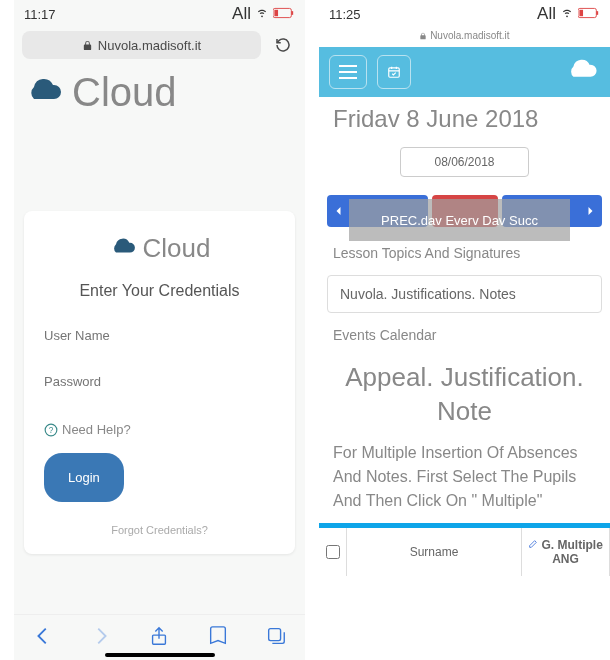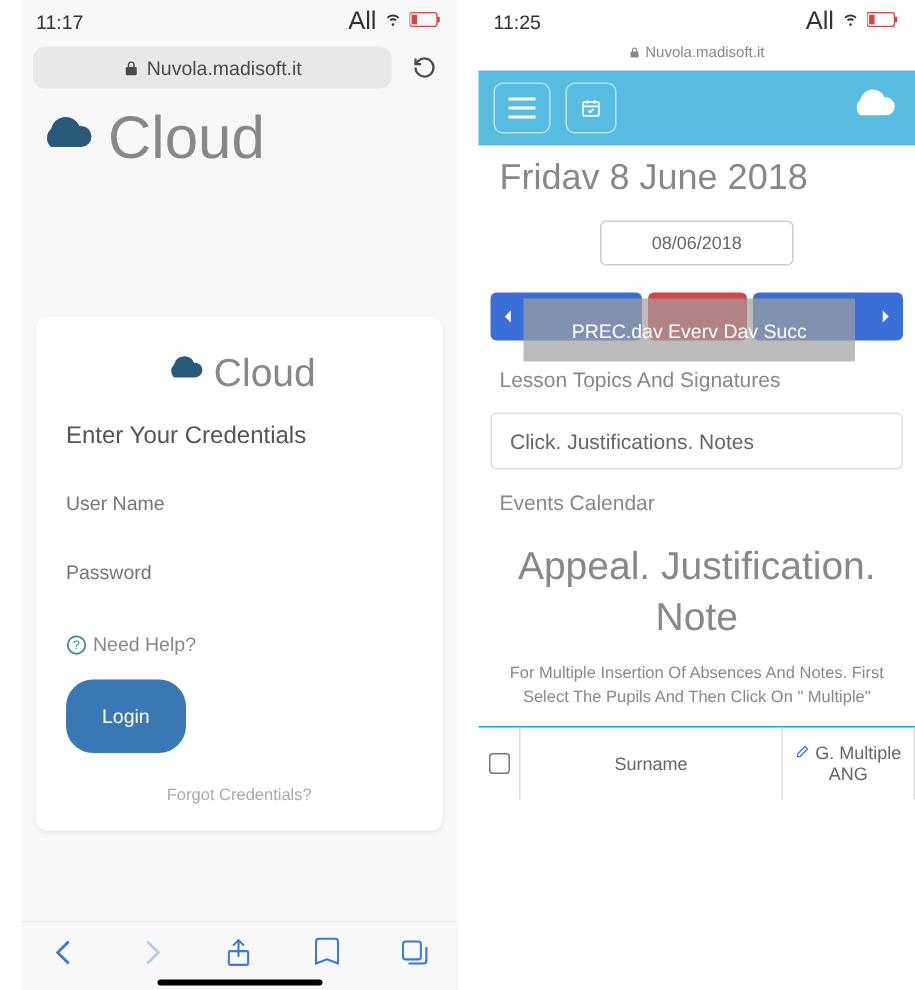--- a/index.html
+++ b/index.html
@@ -22,21 +22,21 @@
 
 .cloud-header { display: flex; align-items: center; gap: 8px; padding: 8px 10px 6px 10px; }
 .cloud-header .big-cloud svg { width: 40px; height: 30px; }
 .cloud-header .big-title { font-size: 40px; color: #888; font-weight: 400; overflow: hidden; }
 
 
 .login-card { margin: 90px 10px 0 10px; background: #fff; border-radius: 8px; box-shadow: 0 1px 3px rgba(0,0,0,0.08); padding: 22px 20px 18px 20px; }
 .login-logo { display: flex; align-items: center; justify-content: center; gap: 6px; margin-bottom: 18px; }
 .login-logo svg { width: 28px; height: 20px; }
 .login-logo .title { font-size: 26px; color: #888; }
-.login-sub { font-size: 16px; color: #555; margin-bottom: 20px; }
+.login-sub { text-align: center; font-size: 16px; color: #555; margin-bottom: 20px; }
 .login-input { width: 100%; border: none; border-bottom: 1px solid transparent; padding: 8px 0; font-size: 13px; color: #aaa; margin-bottom: 14px; background: transparent; }
 .help-link { display: flex; align-items: center; gap: 4px; font-size: 13px; color: #888; margin: 10px 0 16px 0; }
 .help-link svg { width: 14px; height: 14px; }
 .login-btn { background: #3a78b5; color: #fff; border: none; border-radius: 18px; padding: 17px 24px; font-size: 13px; }
 .forgot { text-align: center; font-size: 11px; color: #aaa; margin-top: 22px; }
 
 
 .bottom-bar { position: absolute; bottom: 0; left: 0; right: 0; height: 46px; background: #f7f8f7; display: flex; align-items: center; justify-content: space-around; border-top: 1px solid #eee; }
 .bottom-bar .tb-btn svg { width: 22px; height: 22px; }
 .bottom-bar .tb-btn.disabled { opacity: 0.35; }
@@ -64,29 +64,29 @@
 .pill-mid { background: #d64545; justify-content: center; flex: 0 0 66px; }
 .pill-next { background: #3a6fd8; justify-content: flex-end; padding-right: 6px; }
 .pill-prev svg, .pill-next svg { width: 12px; height: 12px; }
 .overlay-label { position: absolute; left: 30px; right: 40px; top: 4px; bottom: 4px; background: rgba(160,160,160,0.7); display: flex; align-items: center; justify-content: center; color: #fff; font-size: 13px; pointer-events: none; }
 
 .section-link { padding: 0 14px; margin-bottom: 14px; color: #888; font-size: 14px; }
 .section-box { margin: 0 8px 14px 8px; border: 1px solid #ddd; border-radius: 4px; padding: 10px 12px; color: #666; font-size: 14px; }
 
 .big-heading { text-align: center; color: #888; font-size: 26px; line-height: 1.3; padding: 0 20px; margin: 4px 0 12px 0; }
 
-.desc { text-align: center; color: #888; font-size: 11px; padding: 0 14px; line-height: 1.5; }
-
-.table { display: flex; border-top: 1px solid #0ea5e9; margin-top: 10px; }
+.desc { text-align: left; color: #888; font-size: 16px; padding: 0 14px; line-height: 1.5; }
+
+.table { display: flex; border-top: 5px solid #0ea5e9; margin-top: 10px; }
 .table .th { border-right: 1px solid #ddd; padding: 10px 6px; font-size: 12px; color: #666; display: flex; align-items: center; justify-content: center; text-align: center; }
 .th-check { flex: 0 0 28px; }
 .th-check input { width: 14px; height: 14px; }
 .th-surname { flex: 1; }
 .th-name { flex: 0 0 70px; }
-.th-multi { flex: 0 0 88px; color: #3a6fd8; font-size: 10px; flex-direction: column; }
+.th-multi { flex: 0 0 88px; color: #3a6fd8; font-size: 10px; flex-direction: column; font-weight: bold; }
 .th-multi svg { width: 10px; height: 10px; }
 </style>
 </head>
 <body>
 
 <div class="phone phone-left">
   <div class="status-bar">
     <span>11:17</span>
     <div class="status-right">
       <span>All</span>
@@ -221,21 +221,21 @@
       <div class="pill pill-next">
           <svg viewBox="0 0 24 24" fill="#fff">
             <path d="M9 4l8 8-8 8z"></path>
           </svg>
         </div>
     </div>
     <div class="overlay-label">PREC.dav Everv Dav Succ</div>
   </div>
 
   <div class="section-link">Lesson Topics And Signatures</div>
-  <div class="section-box">Click. Justifications. Notes</div>
+  <div class="section-box">Nuvola. Justifications. Notes</div>
   <div class="section-link">Events Calendar</div>
 
   <div class="big-heading">Appeal. Justification. Note</div>
 
   <div class="desc">
     <span>For Multiple Insertion Of Absences And Notes. First Select The Pupils And Then Click On " Multiple"</span>
   </div>
 
   <div class="table">
     <div class="th th-check">

